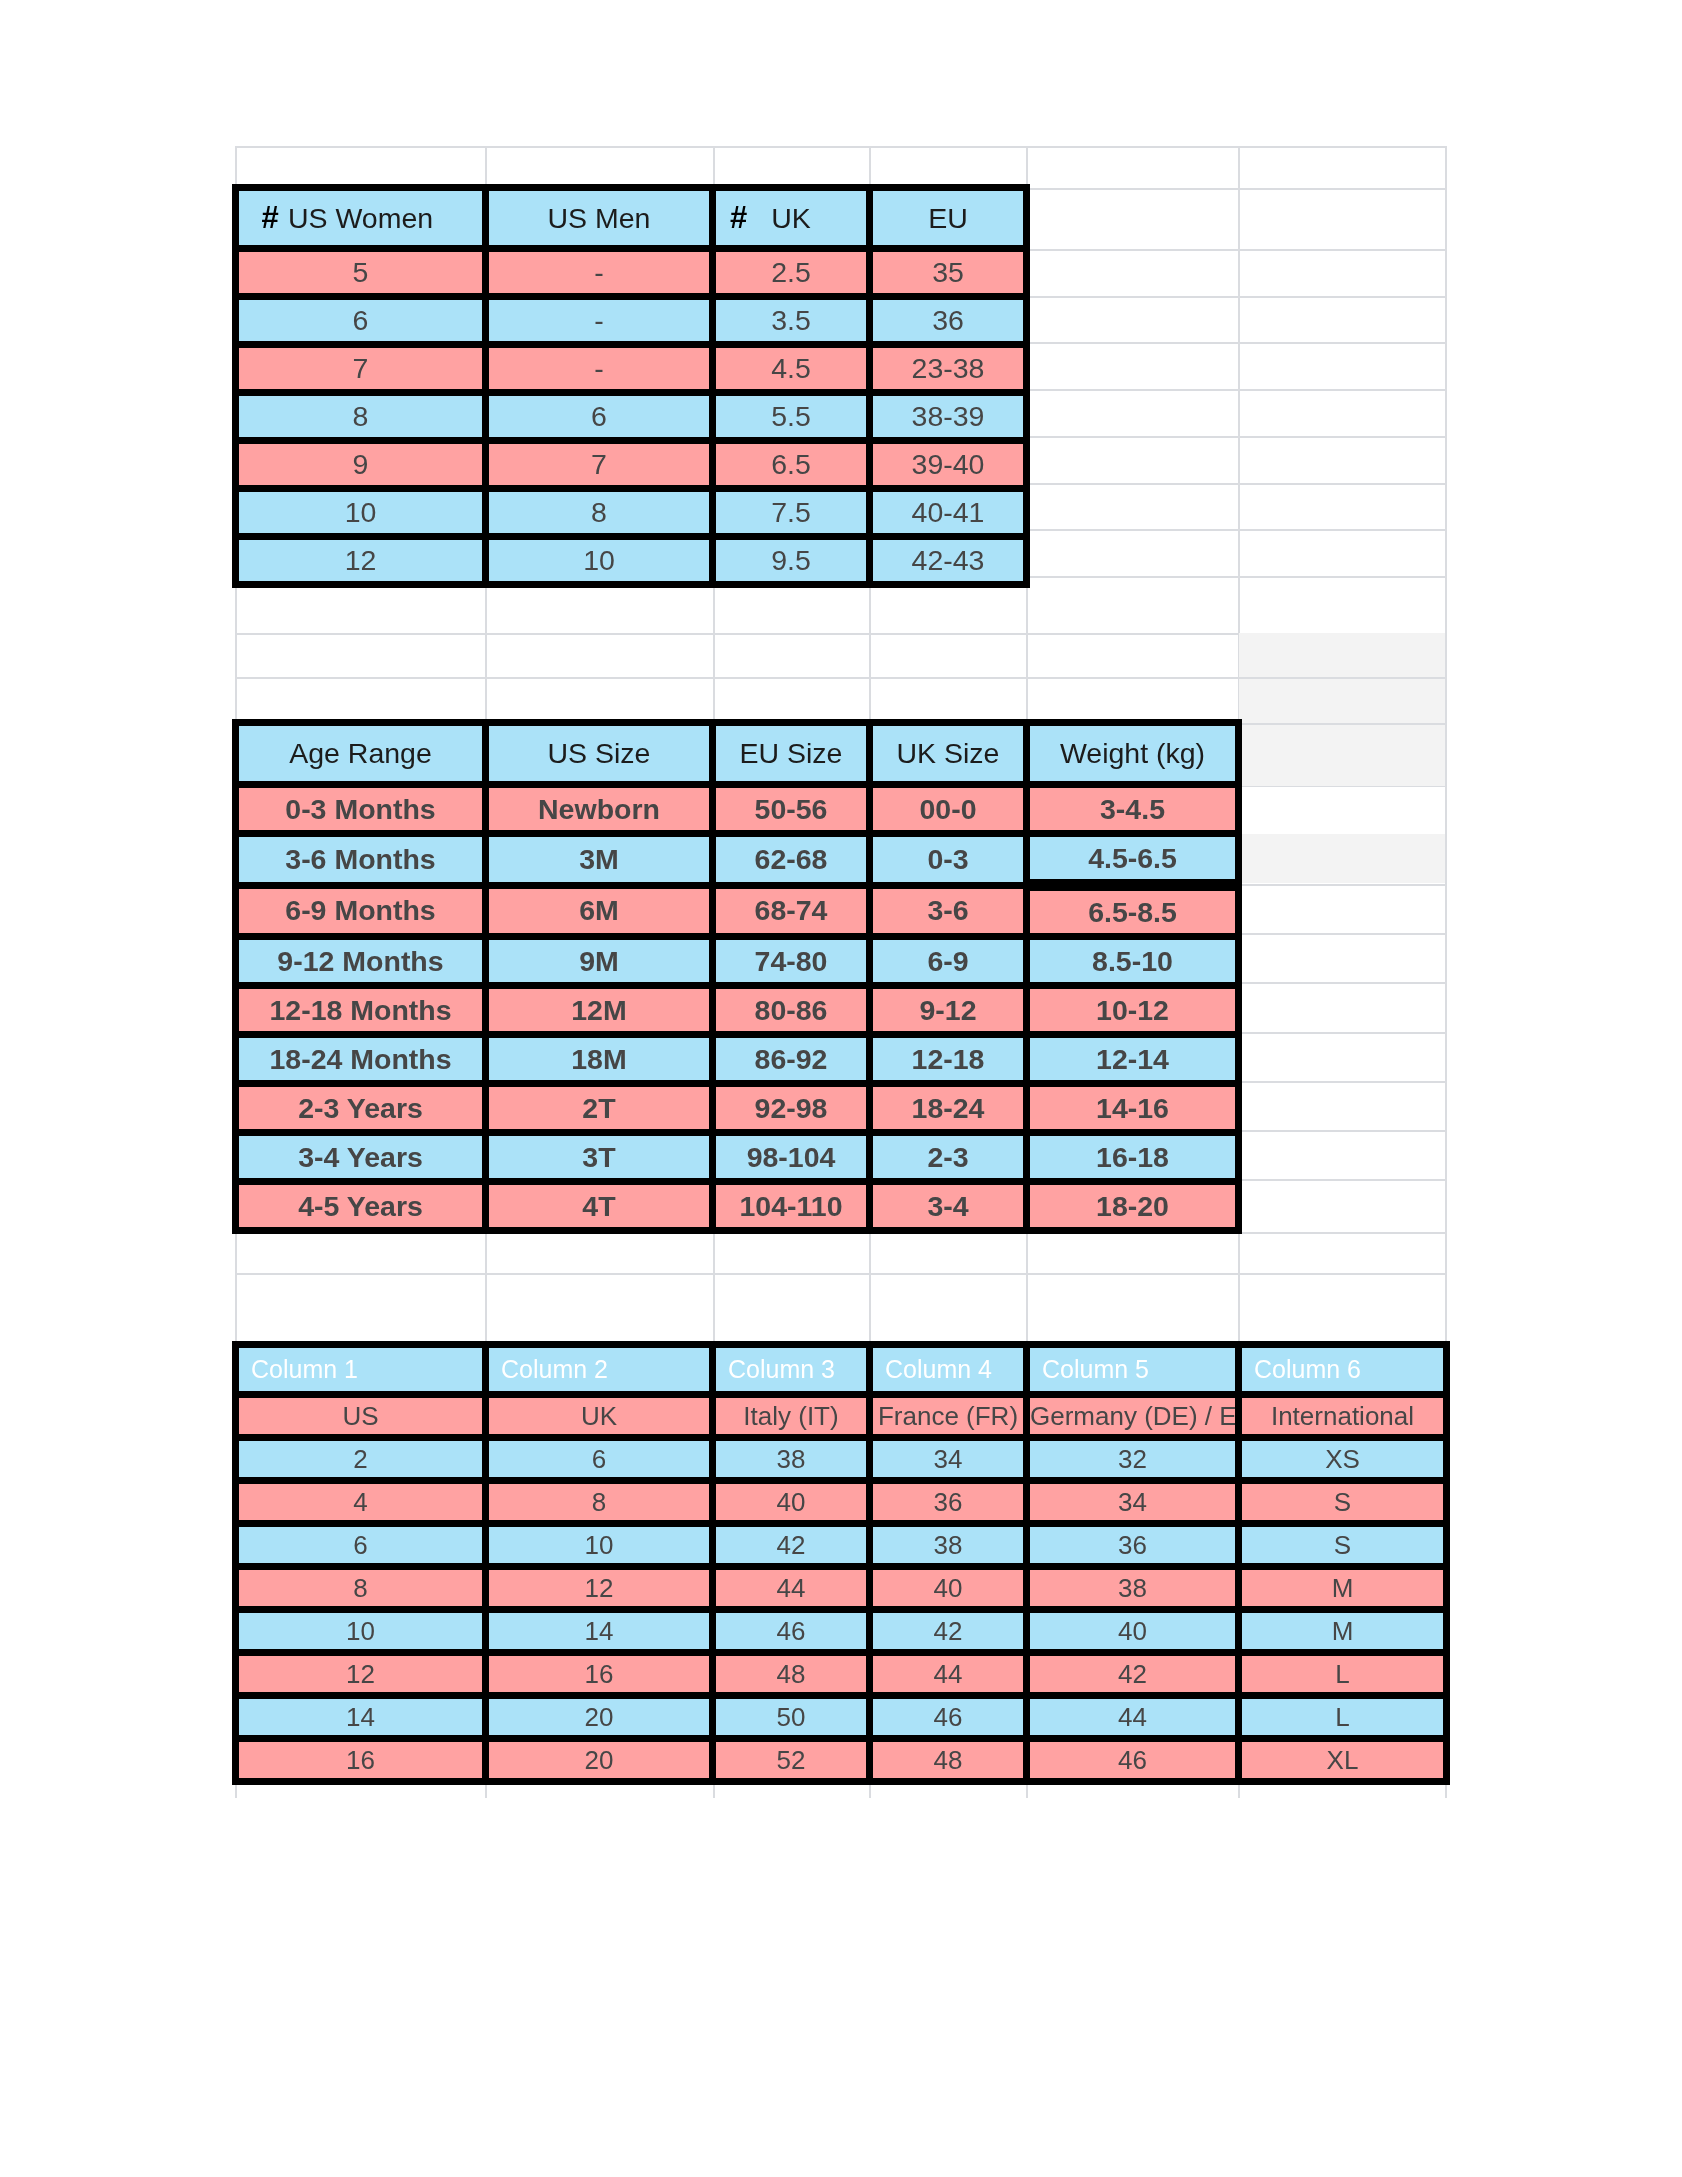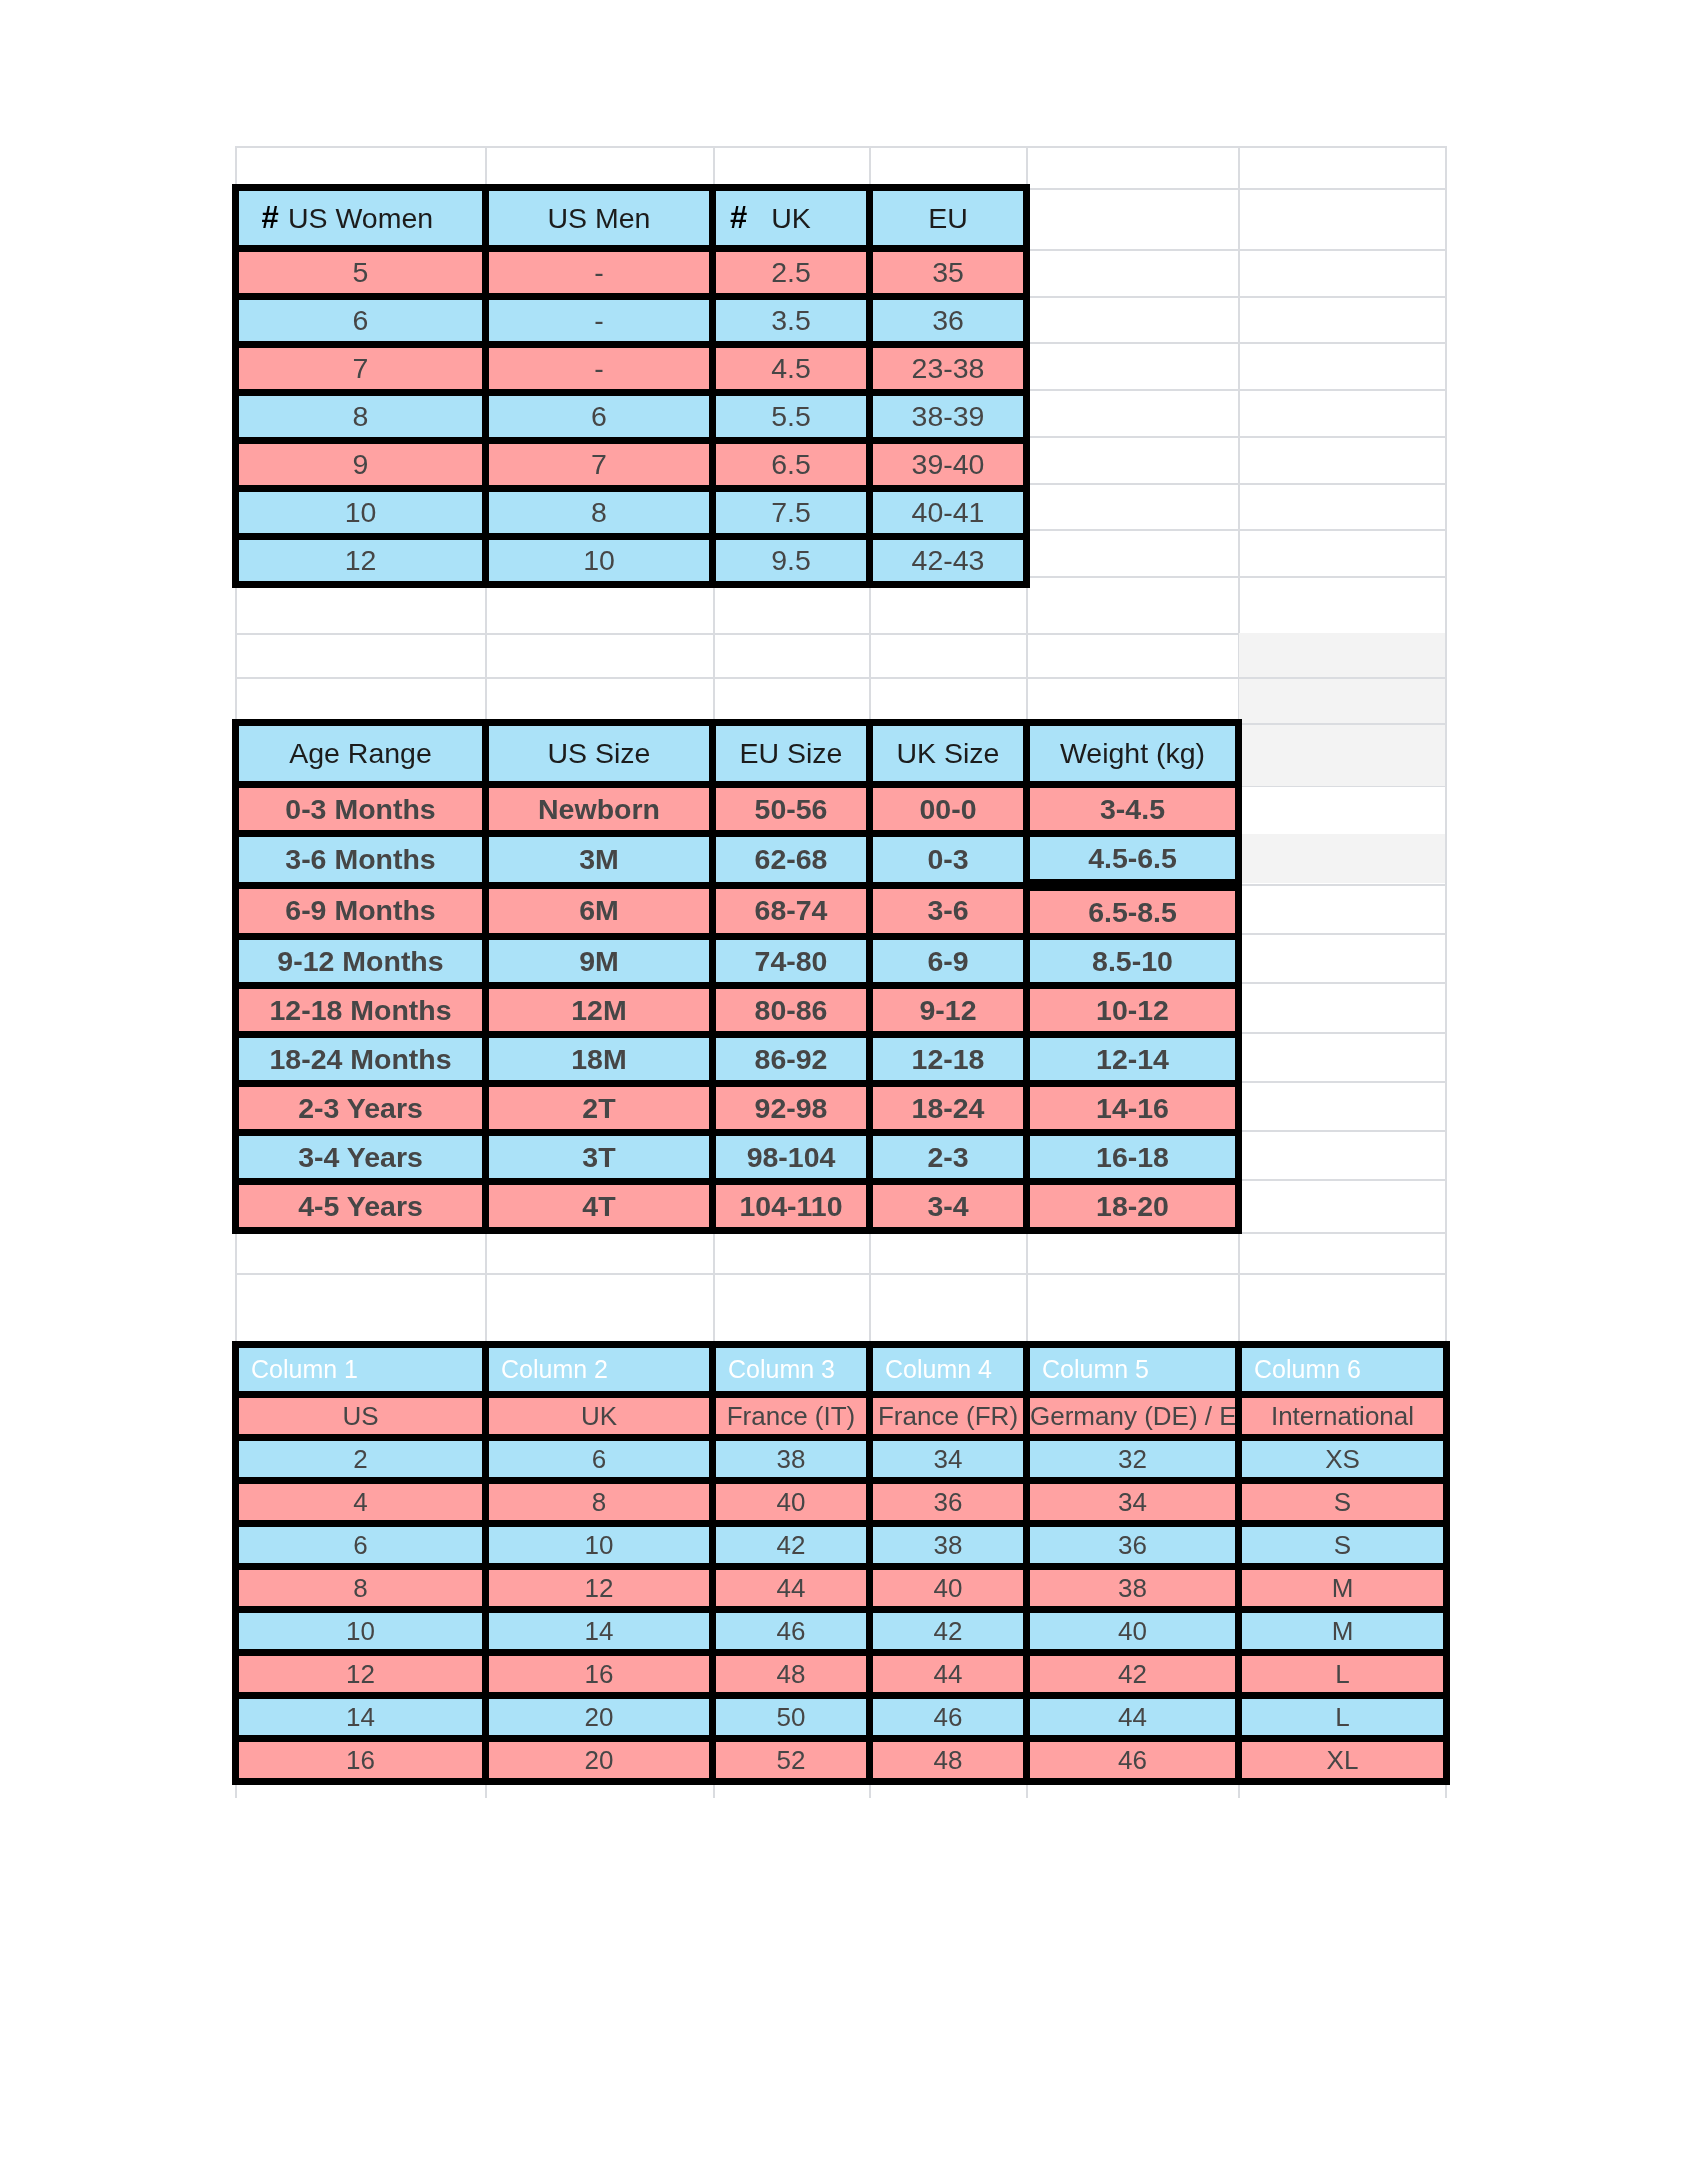--- a/index.html
+++ b/index.html
@@ -237,21 +237,21 @@
       <th><span>Column 1</span></th>
       <th><span>Column 2</span></th>
       <th><span>Column 3</span></th>
       <th><span>Column 4</span></th>
       <th><span>Column 5</span></th>
       <th><span>Column 6</span></th>
     </tr>
     <tr class="pink">
       <td>US</td>
       <td>UK</td>
-      <td>France (IT)</td>
+      <td>Italy (IT)</td>
       <td>France (FR)</td>
       <td>Germany (DE) / EU</td>
       <td>International</td>
     </tr>
     <tr class="blue">
       <td>2</td>
       <td>6</td>
       <td>38</td>
       <td>34</td>
       <td>32</td>

